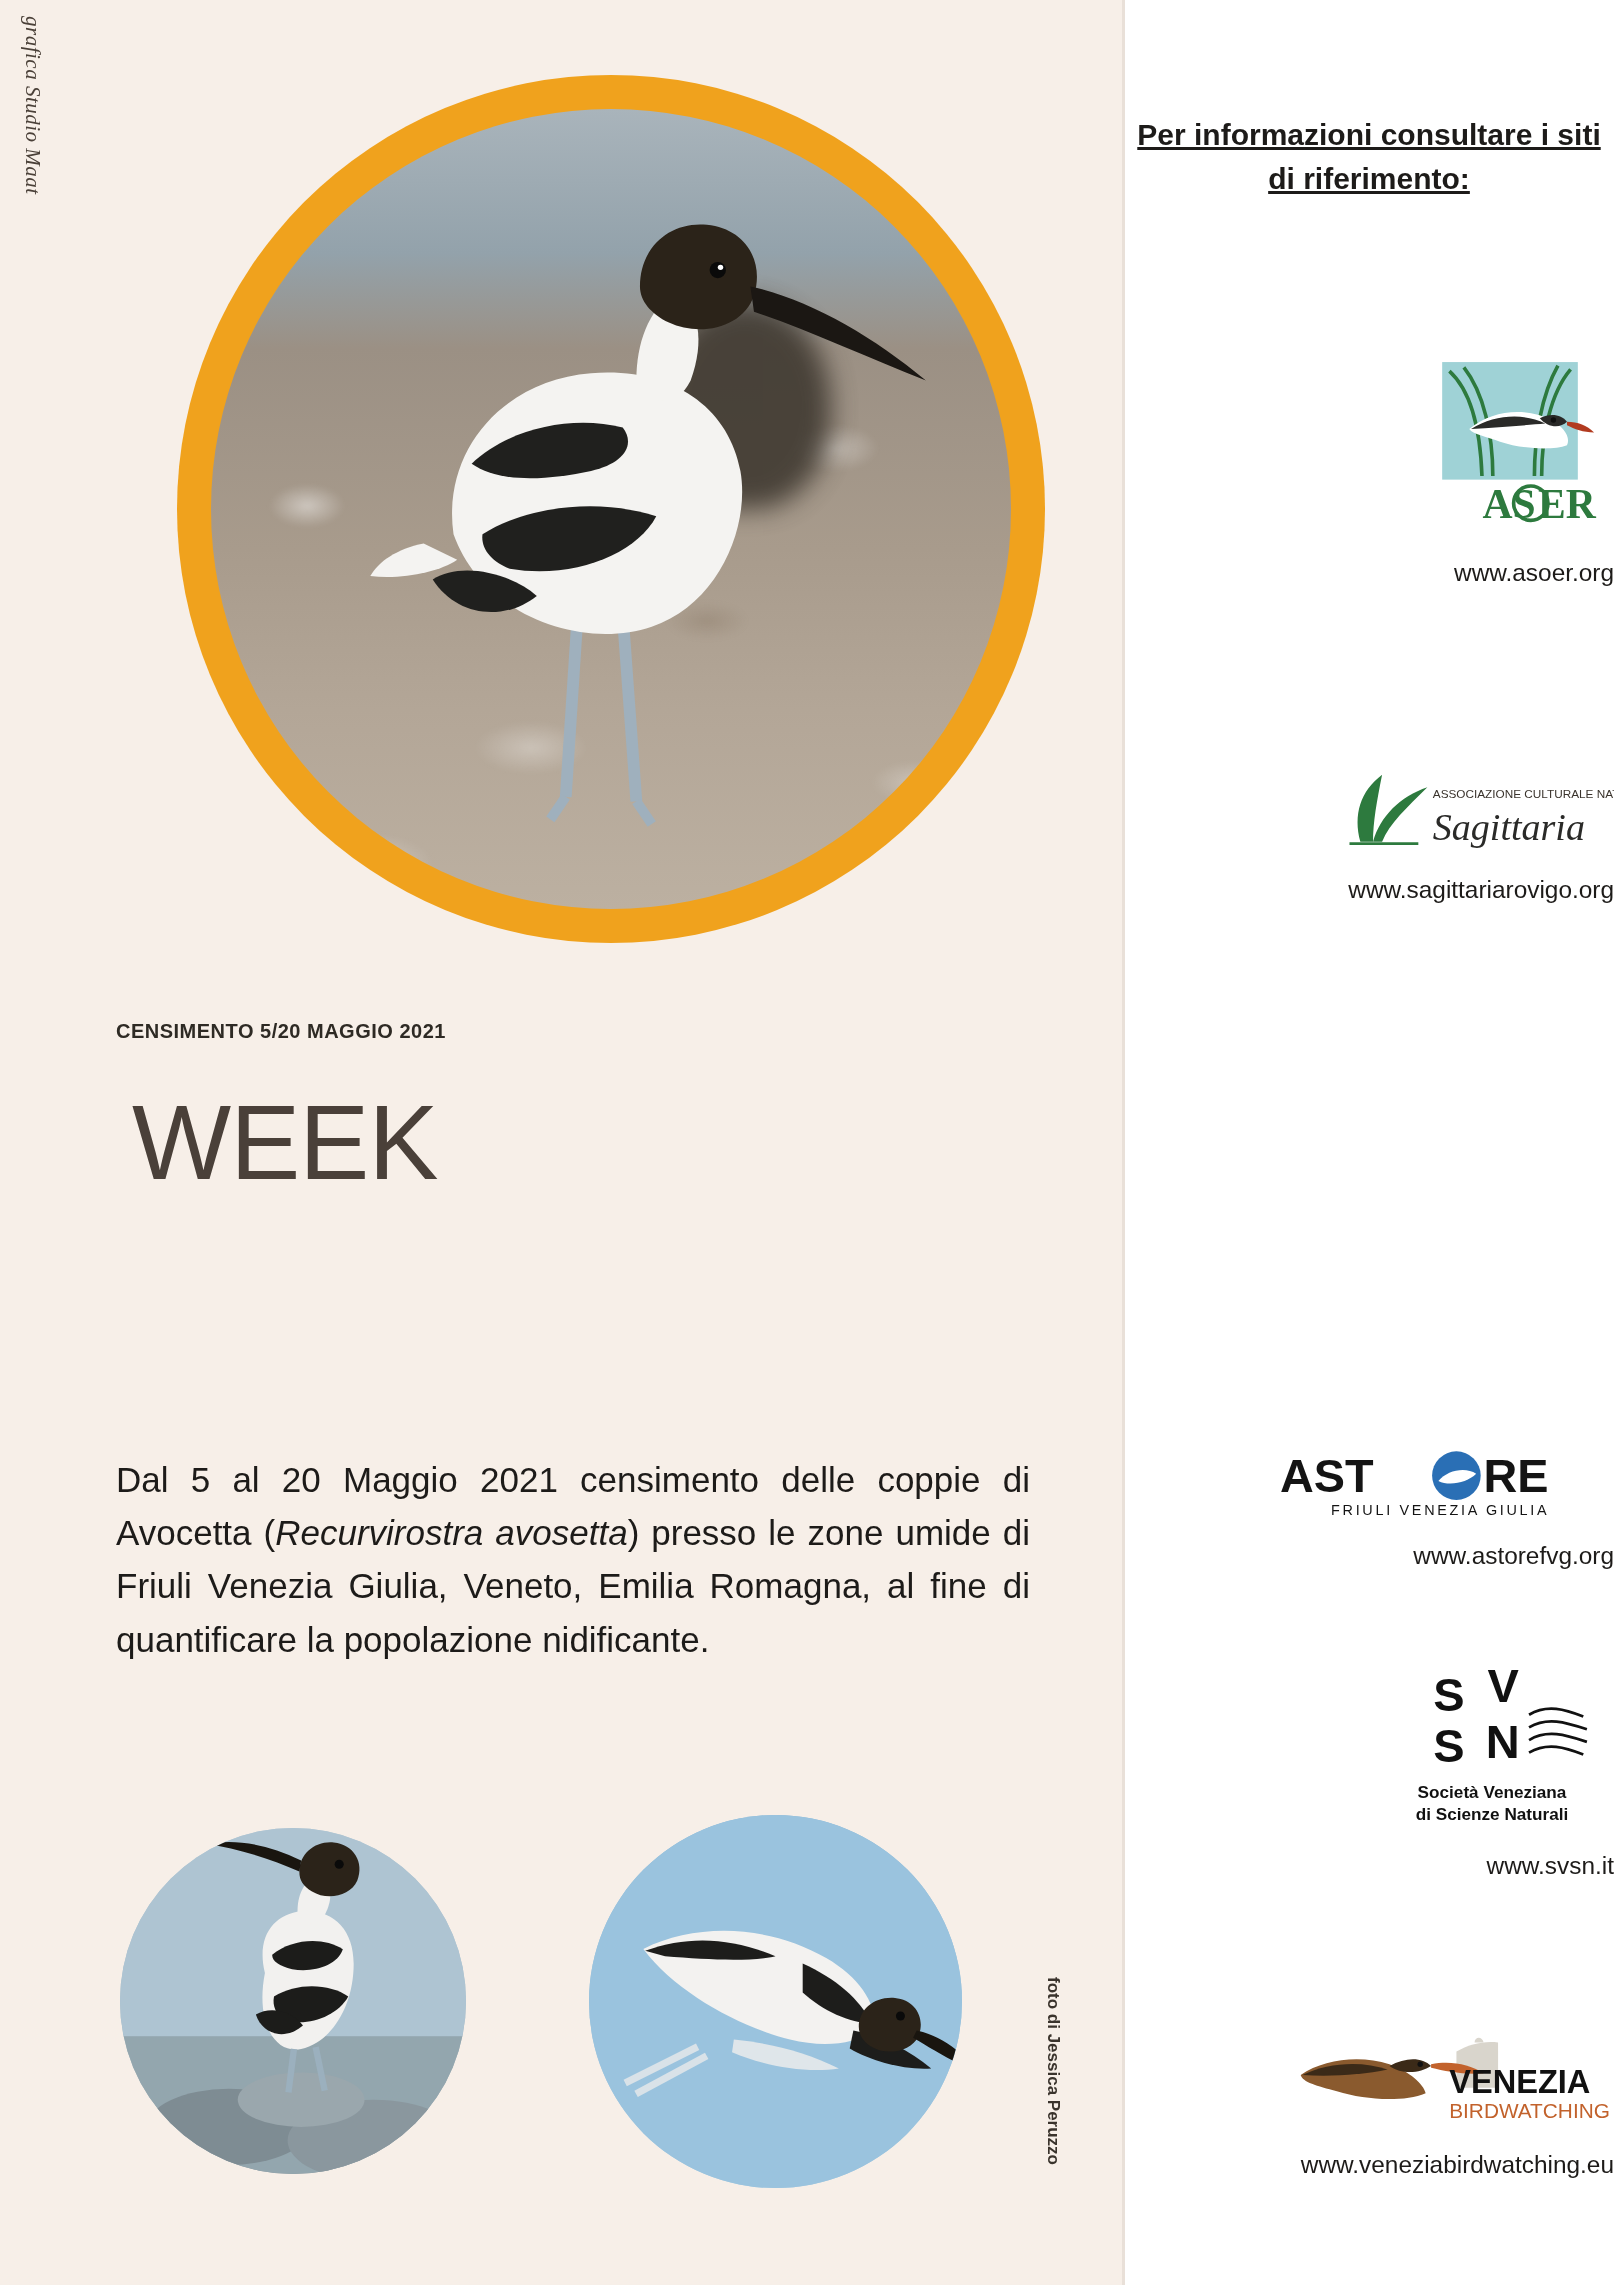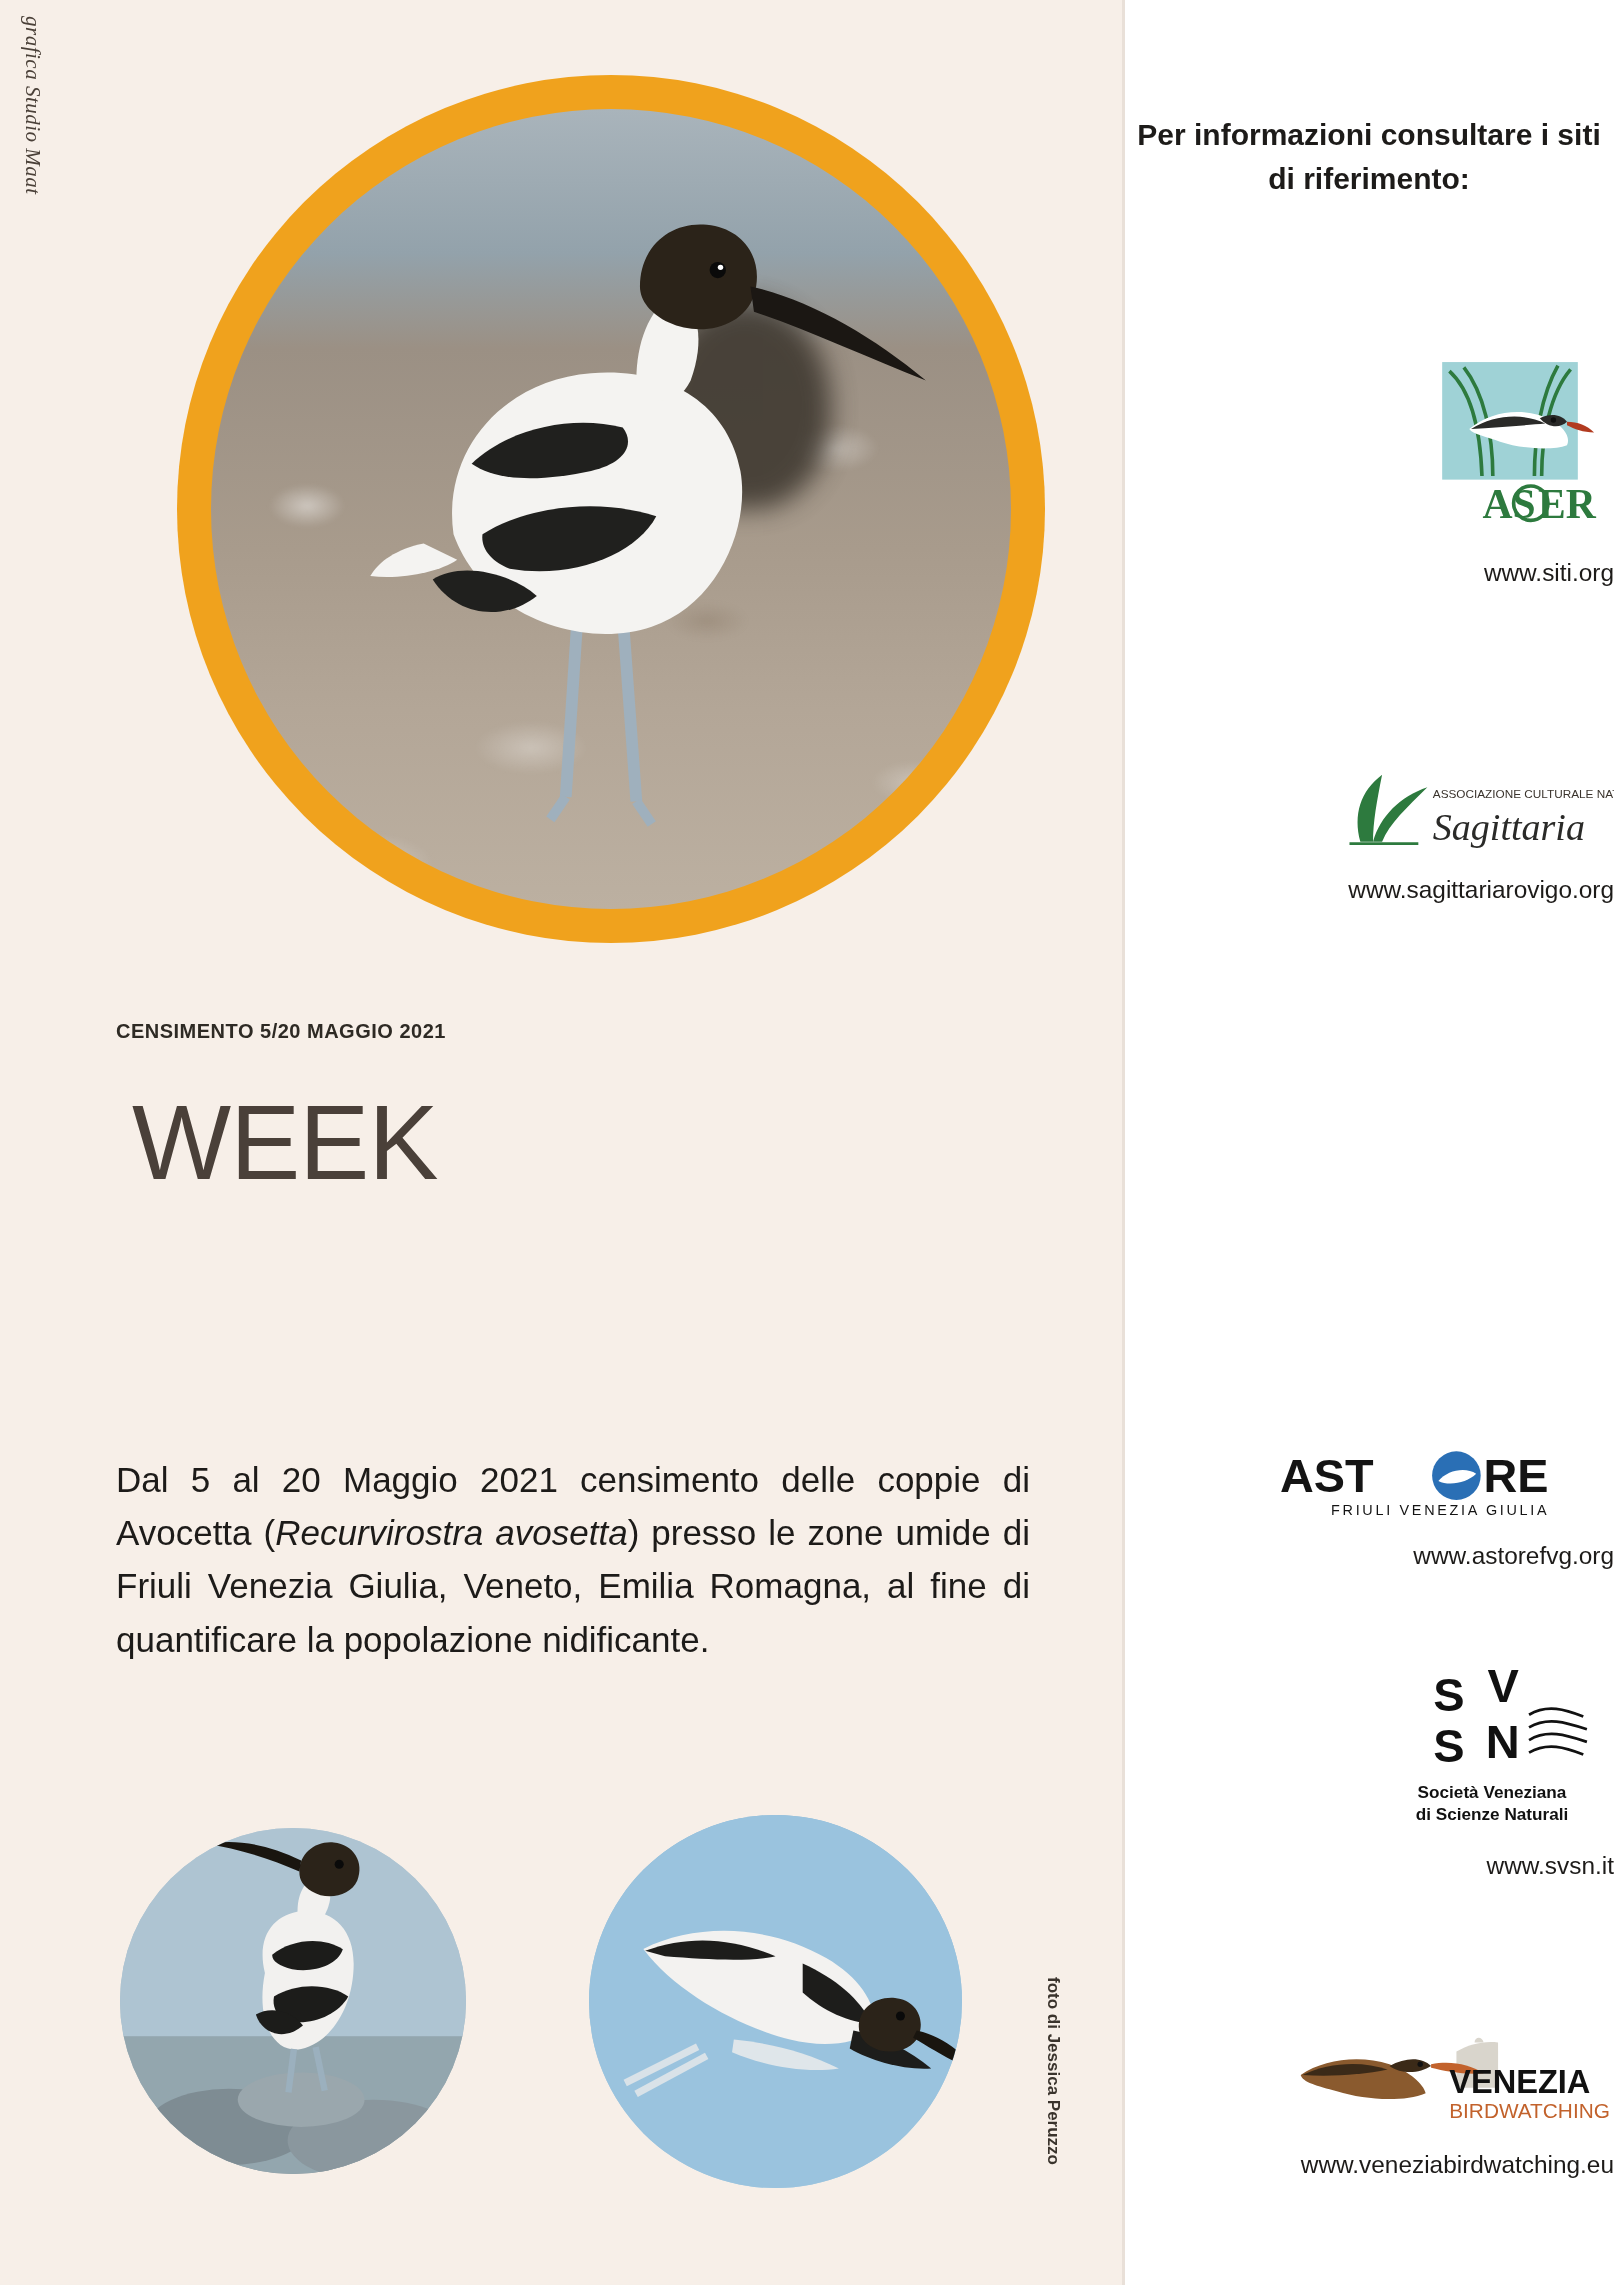--- a/index.html
+++ b/index.html
@@ -178,20 +178,21 @@
   .info-head {
     position: absolute;
     left: 1124px;
     top: 113px;
     width: 490px;
     text-align: center;
     font-size: 30px;
     font-weight: bold;
     line-height: 1.45;
     color: #1d1b19;
+    text-decoration: underline;
   }
   .logo-entry {
     position: absolute;
     left: 1124px;
     width: 490px;
     text-align: right;
   }
   .logo-url {
     font-size: 24.4px;
     color: #1d1b19;
@@ -318,21 +319,21 @@
       <path d="M168 4 C150 36 142 82 142 126" stroke="#2d7a3e" stroke-width="4" fill="none"></path>
       <path d="M70 74 C96 52 134 50 160 64 C176 72 182 84 178 92 C162 98 128 96 104 88 C88 82 74 80 70 74 Z" fill="#ffffff"></path>
       <path d="M72 74 C98 58 130 56 154 68 C132 70 100 72 72 74 Z" fill="#2a2a28"></path>
       <path d="M148 62 C160 56 172 58 178 66 C170 74 156 72 148 62 Z" fill="#2a2a28"></path>
       <path d="M178 66 C190 66 200 70 208 78 C196 78 186 74 178 70 Z" fill="#b23b20"></path>
       <circle cx="163" cy="64" r="3" fill="#101010"></circle>
       <text x="114" y="172" font-family="Liberation Serif, serif" font-size="46" fill="#2d7a3e" text-anchor="middle" font-weight="bold">AS</text>
       <circle cx="138" cy="156" r="19" fill="none" stroke="#2d7a3e" stroke-width="4"></circle>
       <text x="178" y="172" font-family="Liberation Serif, serif" font-size="46" fill="#2d7a3e" text-anchor="middle" font-weight="bold">ER</text>
     </svg>
-    <div class="logo-url">www.siti.org</div>
+    <div class="logo-url">www.asoer.org</div>
   </div>
 
   <div class="logo-entry e-sagittaria">
     <svg width="308" height="100" viewBox="0 0 340 110">
       <path d="M60 90 C52 60 60 34 84 16 C78 46 74 68 74 90 Z" fill="#2d7a3e"></path>
       <path d="M74 90 C82 62 104 40 134 30 C112 52 92 70 84 90 Z" fill="#2d7a3e"></path>
       <path d="M48 92 L124 92" stroke="#2d7a3e" stroke-width="3"></path>
       <text x="140" y="42" font-family="Liberation Sans, sans-serif" font-size="13" fill="#3a332c">ASSOCIAZIONE CULTURALE NATURALISTICA</text>
       <text x="140" y="88" font-family="Liberation Serif, serif" font-style="italic" font-size="42" fill="#2a2a28">Sagittaria</text>
     </svg>

